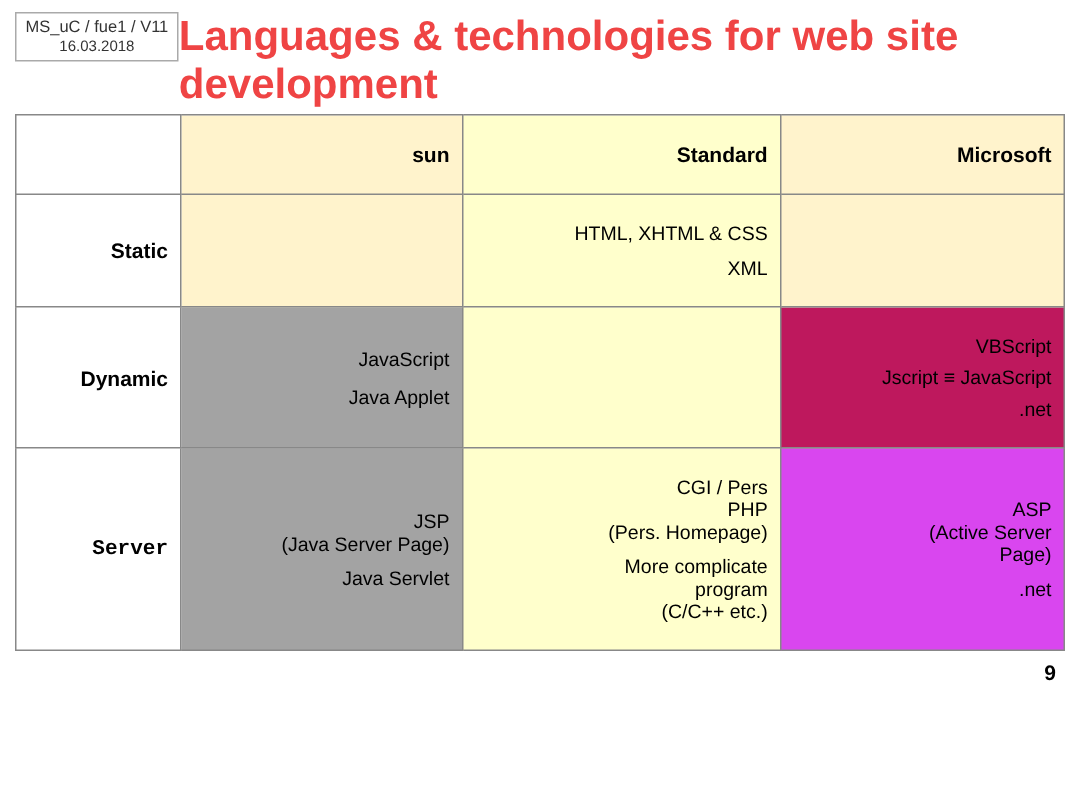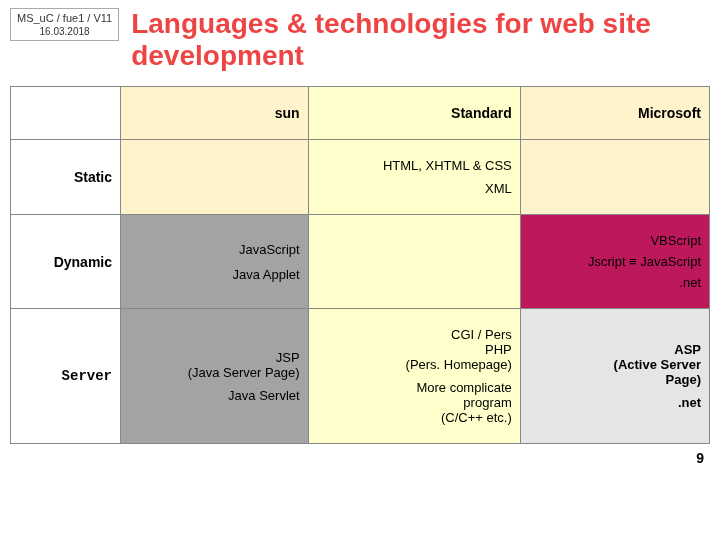--- a/index.html
+++ b/index.html
@@ -7,22 +7,21 @@
       width: 720px;
       height: 540px;
       font-family: Arial, sans-serif;
       background: #fff;
       overflow: hidden;
     }
 
     .header-bar {
       display: flex;
       align-items: flex-start;
-      padding: 8px 10px 14px 10px;
-      gap: 12px;
+      padding: 8px 10px 4px 10px;
     }
 
     .logo-box {
       border: 1px solid #aaa;
       padding: 2px 6px;
       font-size: 11px;
       color: #333;
       line-height: 1.3;
       min-width: 80px;
       text-align: center;
@@ -108,21 +107,21 @@
     .static-sun { background: #fff3cc; }
     .static-standard { background: #ffffcc; }
     .static-microsoft { background: #fff3cc; }
 
     .dynamic-sun { background: #a3a3a3; }
     .dynamic-standard { background: #ffffcc; }
     .dynamic-microsoft { background: #be185d; }
 
     .server-sun { background: #a3a3a3; }
     .server-standard { background: #ffffcc; }
-    .server-microsoft { background: #e5e5e5; font-weight: bold; }
+    .server-microsoft { background: #d946ef; }
 
     .page-number {
       text-align: right;
       padding-right: 16px;
       padding-top: 6px;
       font-size: 14px;
       font-weight: bold;
     }
   </style>
 </head>

